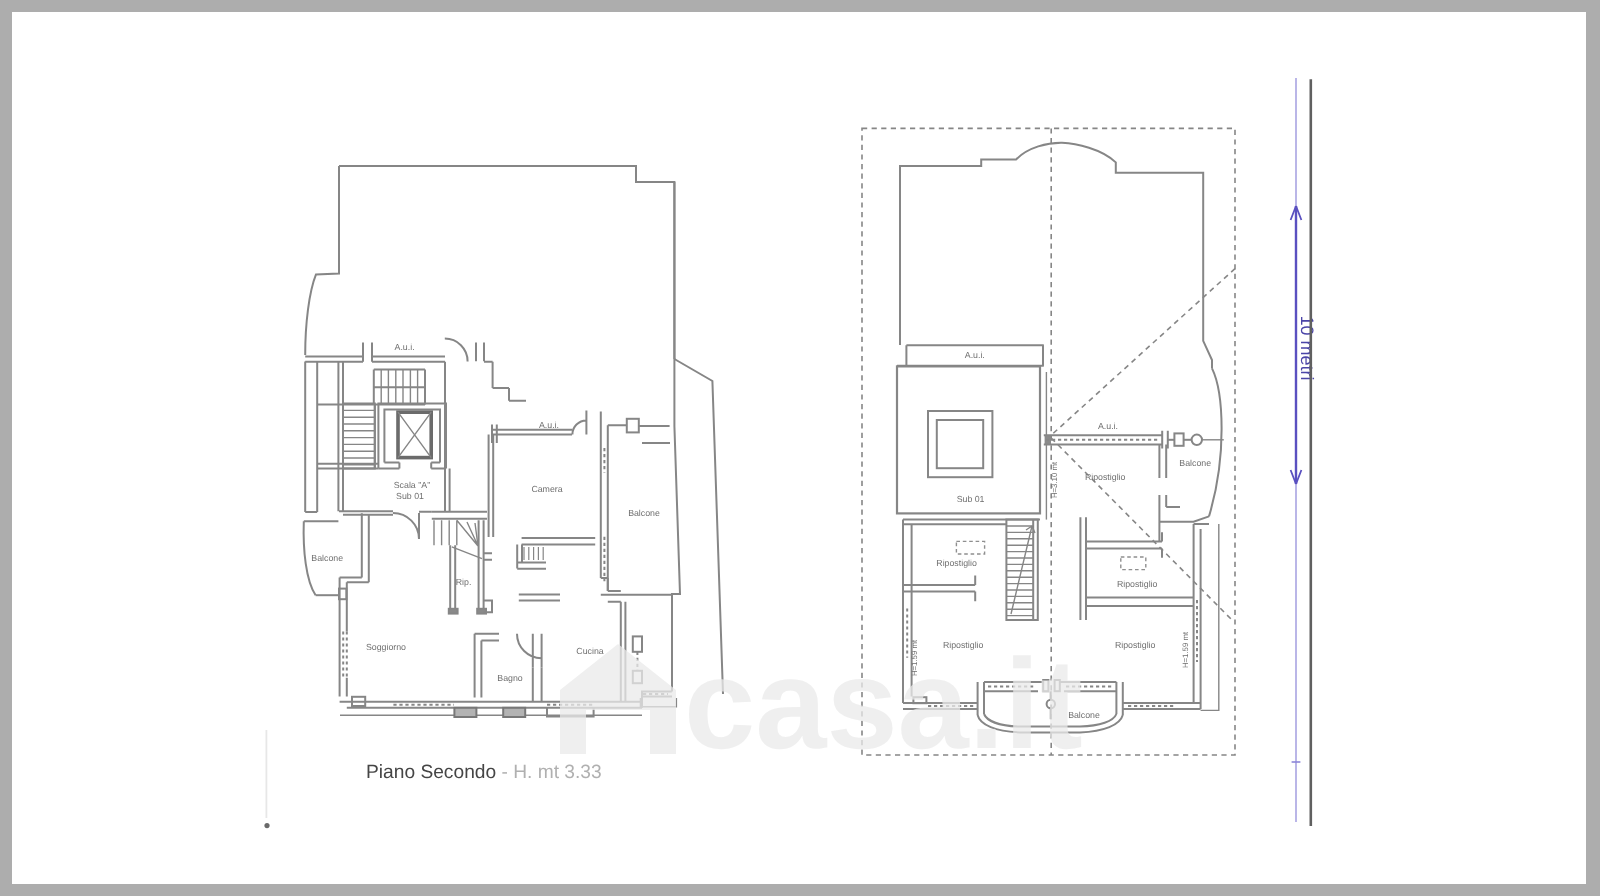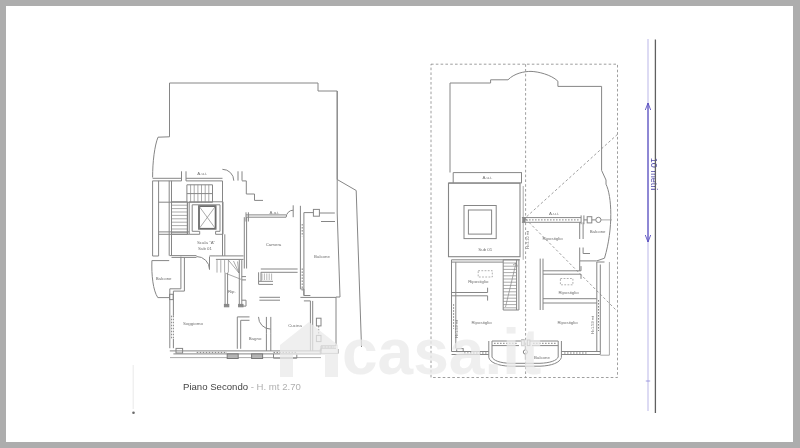--- a/index.html
+++ b/index.html
@@ -340,21 +340,21 @@
 
 <svg width="800" height="448" viewBox="0 0 800 448" style="position:absolute;left:0;top:0;">
 <g fill="#eaeaea" fill-opacity="0.75" font-family="Liberation Sans,sans-serif">
 
 <path d="M280,377 V345 L309,322 L338,345 V377 Z M293,377 V355 H325 V377 Z" fill-rule="evenodd"></path>
 
 <text x="342" y="374" font-size="64" font-weight="bold" letter-spacing="0">casa.it</text>
 </g>
 </svg>
 
-<div class="lbl" style="left:183px;top:381px;">Piano Secondo<span class="lt"> - H. mt 2.70</span></div>
+<div class="lbl" style="left:183px;top:381px;">Piano Secondo<span class="lt"> - H. mt 3.33</span></div>
 
 
 <div class="fr" style="left:0;top:0;width:800px;height:6px;"></div>
 
 <div class="fr" style="left:0;top:442px;width:800px;height:6px;"></div>
 
 <div class="fr" style="left:0;top:0;width:6px;height:448px;"></div>
 
 <div class="fr" style="left:793px;top:0;width:7px;height:448px;"></div>
 </div>

